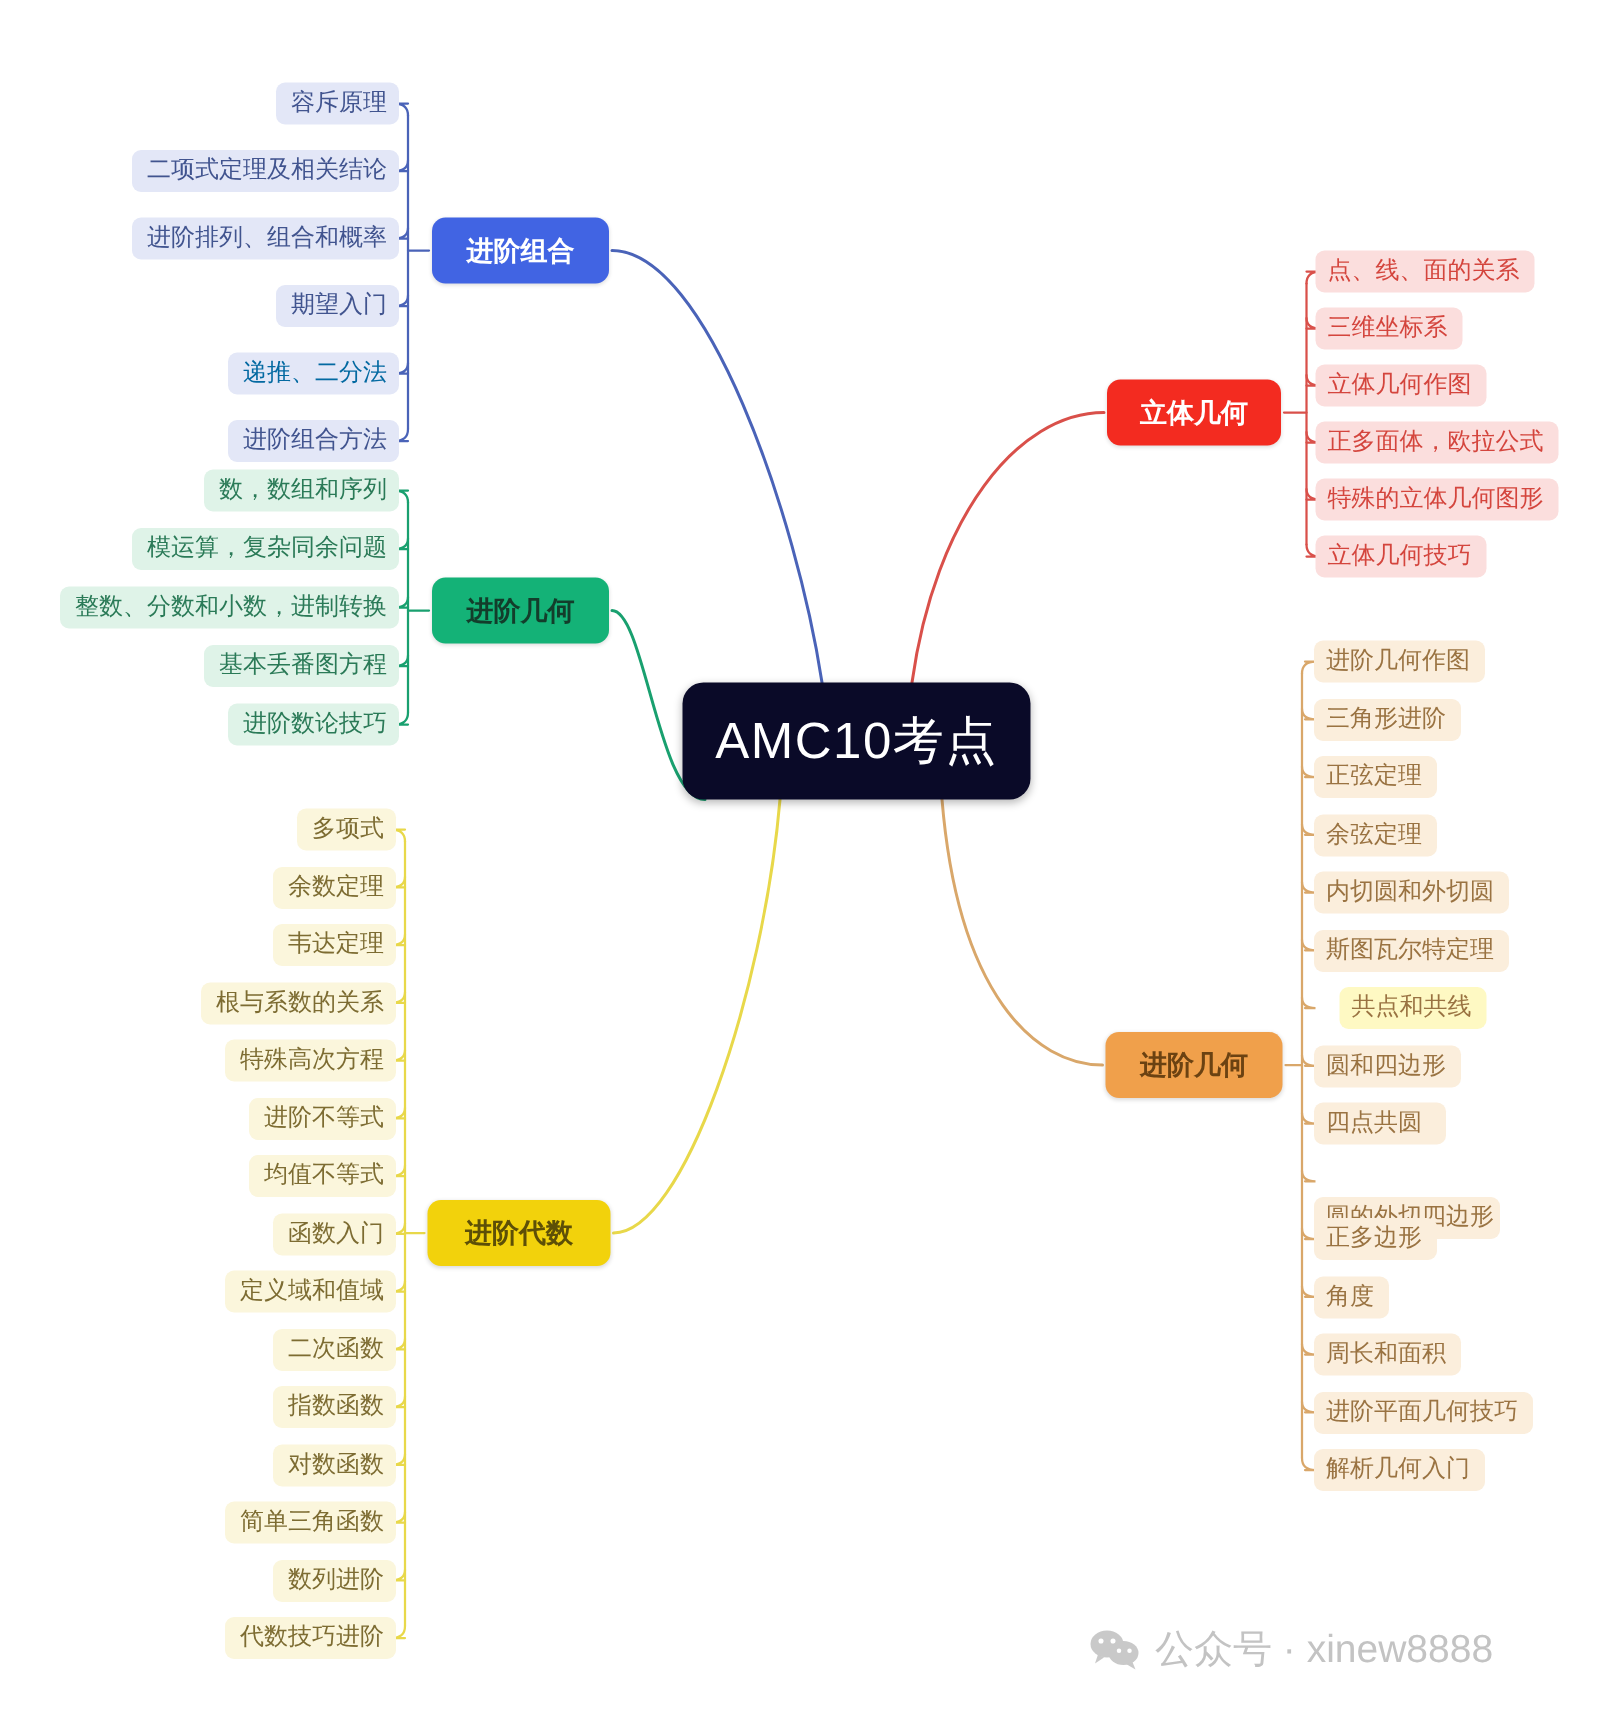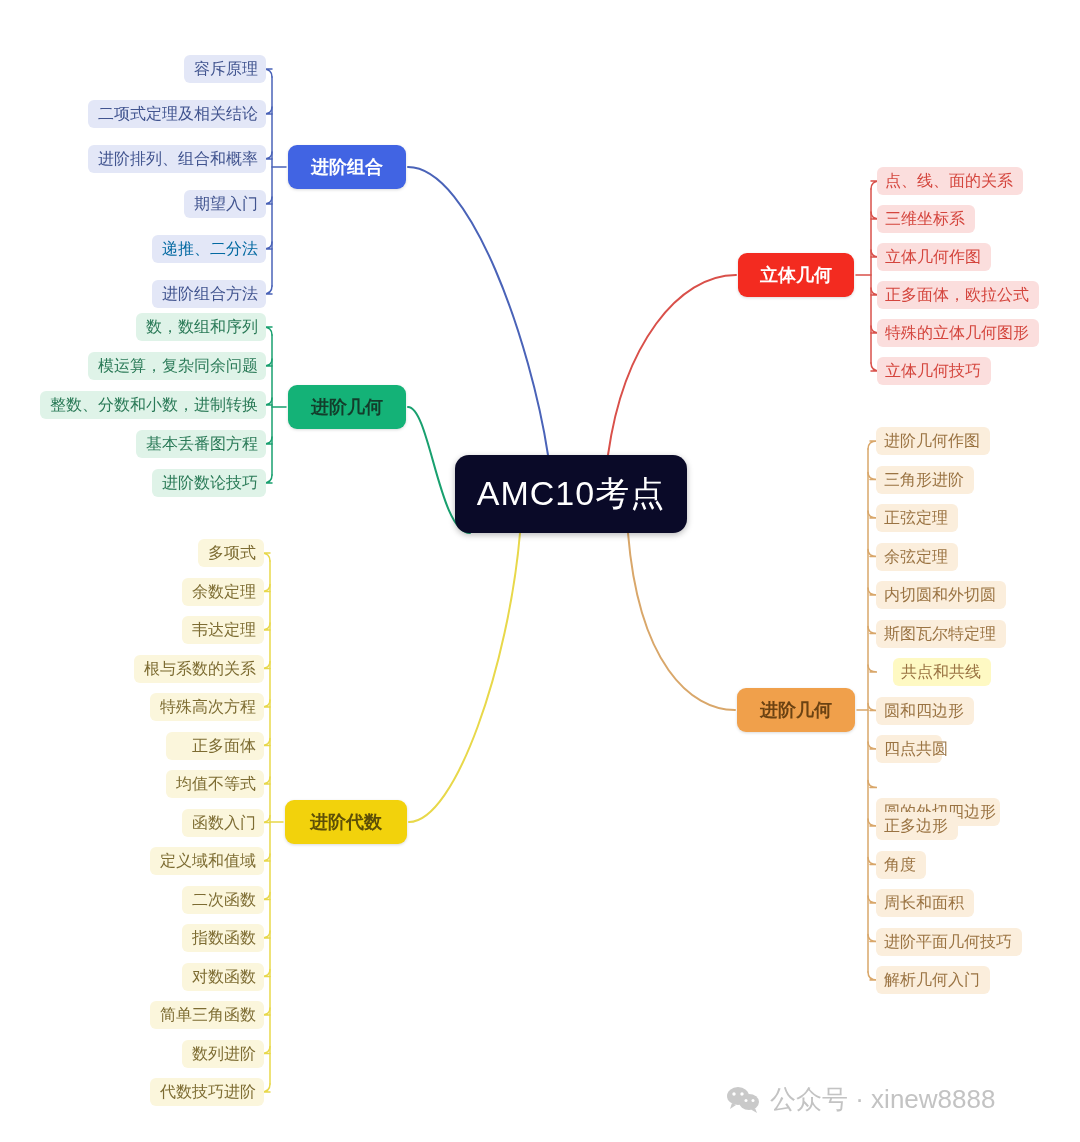--- a/index.html
+++ b/index.html
@@ -231,21 +231,21 @@
       <div class="leaf right-align" style="top: 616px; background: rgb(251, 246, 220); left: 182px; width: 82px;">
         <span style="color: rgb(125, 108, 50);">韦达定理</span>
       </div>
       <div class="leaf right-align" style="top: 654.5px; background: rgb(251, 246, 220); left: 134px; width: 130px;">
         <span style="color: rgb(125, 108, 50);">根与系数的关系</span>
       </div>
       <div class="leaf right-align" style="top: 693px; background: rgb(251, 246, 220); left: 150px; width: 114px;">
         <span style="color: rgb(125, 108, 50);">特殊高次方程</span>
       </div>
       <div class="leaf right-align" style="top: 731.5px; background: rgb(251, 246, 220); left: 166px; width: 98px;">
-        <span style="color: rgb(125, 108, 50);">正多面体</span>
+        <span style="color: rgb(125, 108, 50);">进阶不等式</span>
       </div>
       <div class="leaf right-align" style="top: 770px; background: rgb(251, 246, 220); left: 166px; width: 98px;">
         <span style="color: rgb(125, 108, 50);">均值不等式</span>
       </div>
       <div class="leaf right-align" style="top: 808.5px; background: rgb(251, 246, 220); left: 182px; width: 82px; padding-left: 16px;">
         <span style="color: rgb(125, 108, 50);">函数入门</span>
       </div>
       <div class="leaf right-align" style="top: 847px; background: rgb(251, 246, 220); left: 150px; width: 114px;">
         <span style="color: rgb(125, 108, 50);">定义域和值域</span>
       </div>
@@ -308,21 +308,21 @@
       </div>
       <div class="leaf left-align" style="top: 619.5px; background: rgb(251, 238, 220); left: 876px; width: 130px;">
         <span style="color: rgb(154, 115, 66);">斯图瓦尔特定理</span>
       </div>
       <div class="leaf left-align" style="top: 658px; background: #fef9c3; left: 876px; width: 98px; margin-left: 17px;">
         <span style="color: rgb(154, 115, 66);">共点和共线</span>
       </div>
       <div class="leaf left-align" style="top: 696.5px; background: rgb(251, 238, 220); left: 876px; width: 98px;">
         <span style="color: rgb(154, 115, 66);">圆和四边形</span>
       </div>
-      <div class="leaf left-align" style="top: 735px; background: rgb(251, 238, 220); left: 876px; width: 66px;">
+      <div class="leaf left-align" style="top: 735px; background: rgb(251, 238, 220); left: 876px; width: 88px;">
         <span style="color: rgb(154, 115, 66);">四点共圆</span>
       </div>
       <div class="leaf left-align" style="top: 798px; background: rgb(251, 238, 220); left: 876px; width: 124px;">
         <span style="color: rgb(154, 115, 66);">圆的外切四边形</span>
       </div>
       <div class="leaf left-align" style="top: 812px; background: rgb(251, 238, 220); left: 876px; width: 82px;">
         <span style="color: rgb(154, 115, 66);">正多边形</span>
       </div>
       <div class="leaf left-align" style="top: 850.5px; background: rgb(251, 238, 220); left: 876px; width: 50px;">
         <span style="color: rgb(154, 115, 66);">角度</span>

